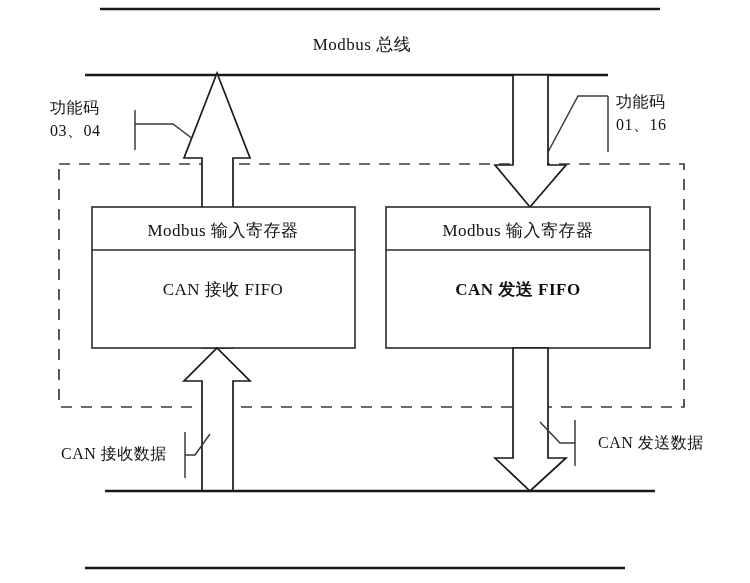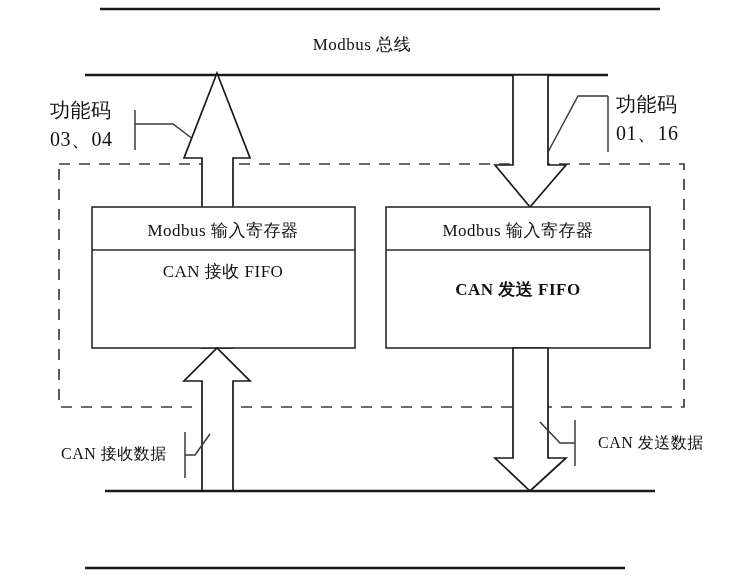--- a/index.html
+++ b/index.html
@@ -69,21 +69,21 @@
   }
   .bus-label {
     font-size: 17px;
     letter-spacing: 0.5px;
   }
   .block-label {
     font-size: 17px;
     letter-spacing: 0.5px;
   }
   .callout-label {
-    font-size: 20px;
+    font-size: 16px;
     line-height: 1.45;
     letter-spacing: 0.5px;
   }
   .callout-label .line2 {
     display: block;
     text-align: right;
   }
   .side-label {
     font-size: 16px;
     letter-spacing: 0.5px;
@@ -142,21 +142,21 @@
     <span class="line2">03、04</span>
   </div>
 
   <div class="label callout-label" style="left:616px; top:90px;">
     <span>功能码</span>
     <span class="line2">01、16</span>
   </div>
 
   <div class="label block-label center-x" style="left:223px; top:219px;">Modbus 输入寄存器</div>
 
-  <div class="label block-label center-x" style="left:223px; top:260px;font-family:Liberation Serif, serif;">CAN 接收 FIFO</div>
+  <div class="label block-label center-x" style="left:223px; top:278px;font-family:Liberation Serif, serif;">CAN 接收 FIFO</div>
 
   <div class="label block-label center-x" style="left:518px; top:219px;">Modbus 输入寄存器</div>
 
   <div class="label block-label center-x" style="left:518px; top:278px;font-weight:bold;">CAN 发送 FIFO</div>
 
   <div class="label side-label" style="left:20px; top:444px;margin-left:41px;">CAN 接收数据</div>
 
   <div class="label side-label" style="left:598px; top:433px;">CAN 发送数据</div>
 
 

